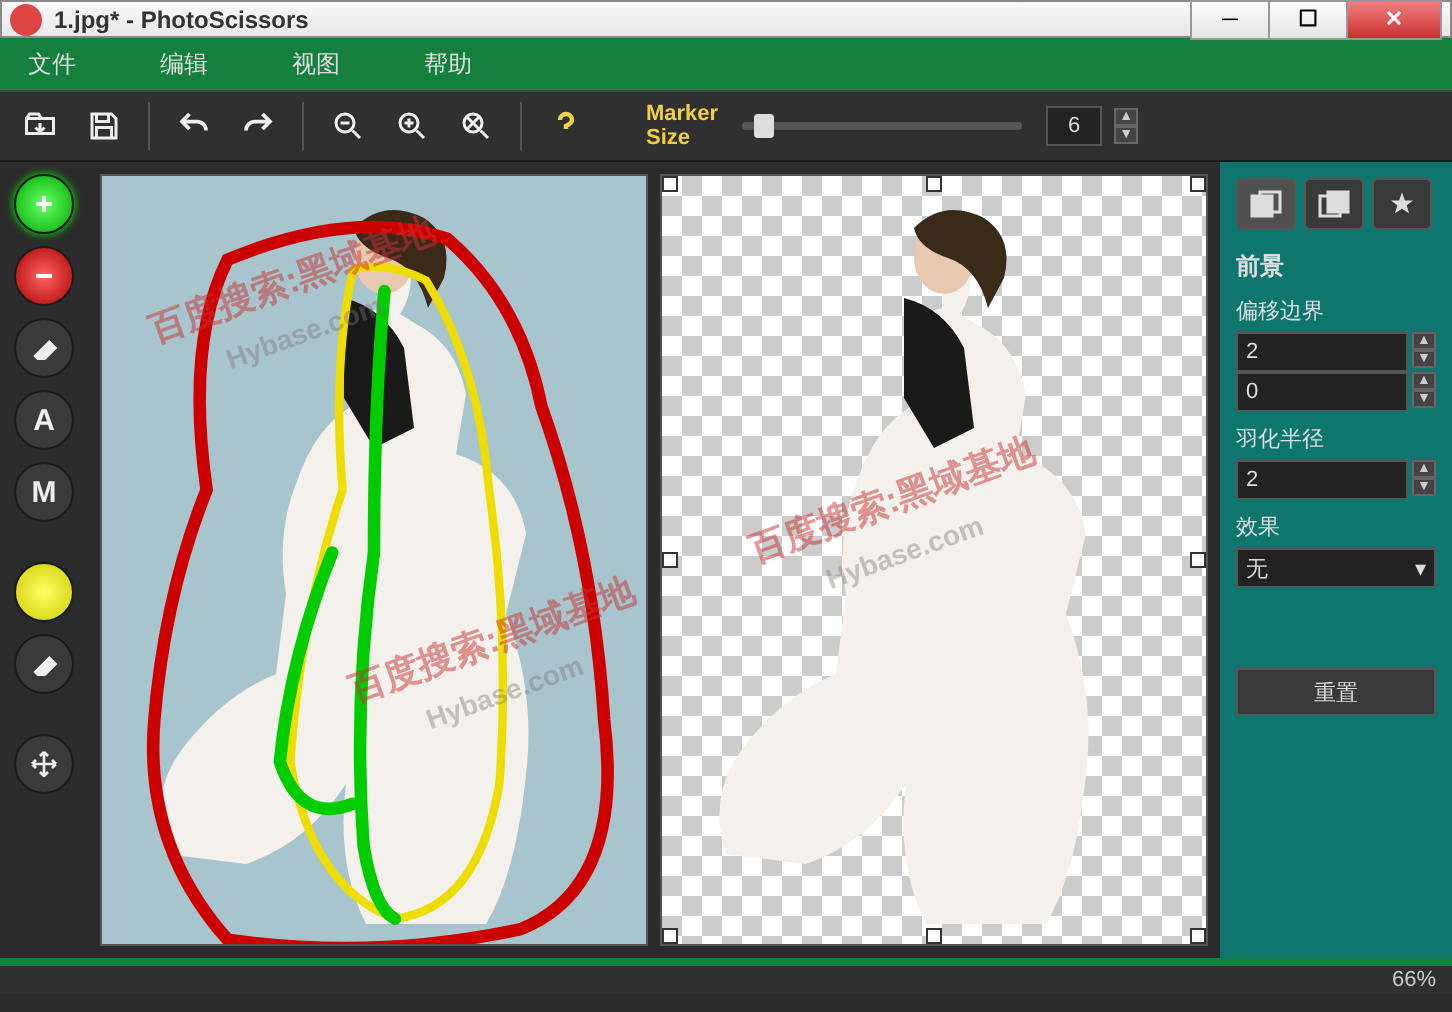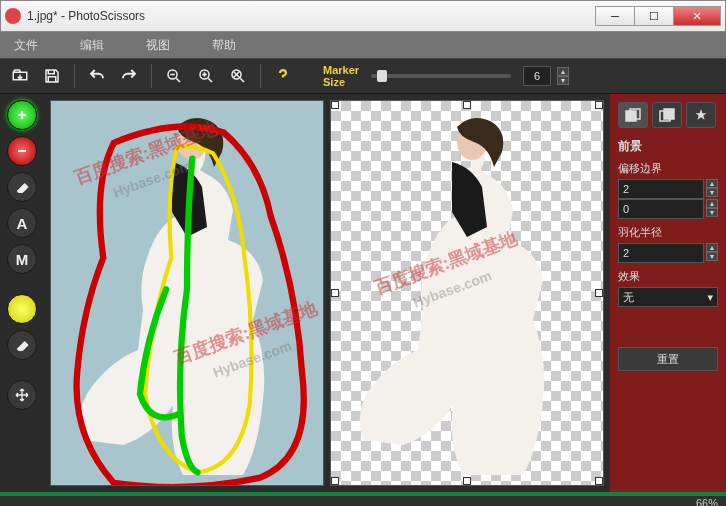--- a/index.html
+++ b/index.html
@@ -1,27 +1,27 @@
 <!DOCTYPE html>
 <html><head>
 <meta charset="utf-8">
 <style>
 * { margin: 0; padding: 0; box-sizing: border-box; font-family: "Microsoft YaHei", Arial, sans-serif; }
 body { width: 726px; height: 506px; background: #2b2b2b; overflow: hidden; position: relative; }
 
 
-.titlebar { height: 32px; background: linear-gradient(#f8f8f8, #e8e8e8); border: 1px solid #888; display: flex; align-items: center; padding: 0 4px; }
+.titlebar { height: 19px; background: linear-gradient(#f8f8f8, #e8e8e8); border: 1px solid #888; display: flex; align-items: center; padding: 0 4px; font-weight: bold; }
 .titlebar .appicon { width: 16px; height: 16px; background: #d44; border-radius: 50%; margin-right: 6px; }
 .titlebar .title { font-size: 12px; color: #333; flex: 1; }
 .winbtns { display: flex; }
 .winbtn { width: 40px; height: 20px; border: 1px solid #999; background: linear-gradient(#fdfdfd,#e4e4e4); display: flex; align-items: center; justify-content: center; font-size: 11px; margin-left: -1px; }
 .winbtn.close { background: linear-gradient(#f08080,#c83030); color: #fff; width: 48px; }
 
 
-.menubar { height: 26px; background: #737373; display: flex; align-items: center; padding: 0 8px; gap: 30px; }
+.menubar { height: 26px; background: #15803d; display: flex; align-items: center; padding: 0 8px; gap: 30px; }
 .menubar span { color: #ddd; font-size: 12px; padding: 4px 6px; }
 
 
 .toolbar { height: 36px; background: #303030; border-top: 1px solid #444; border-bottom: 1px solid #1a1a1a; display: flex; align-items: center; padding: 0 6px; gap: 4px; }
 .tbtn { width: 28px; height: 28px; display: flex; align-items: center; justify-content: center; color: #eee; border-radius: 3px; }
 .tbtn svg { width: 18px; height: 18px; }
 .tsep { width: 1px; height: 24px; background: #555; margin: 0 4px; }
 .tlabel { color: #f0d040; font-size: 11px; font-weight: bold; line-height: 1.1; margin-left: 22px; }
 .slider { flex: 0 0 140px; height: 4px; background: #555; border-radius: 2px; position: relative; margin: 0 8px; }
 .slider::after { content: ""; position: absolute; left: 6px; top: -4px; width: 10px; height: 12px; background: #ddd; border-radius: 2px; }
@@ -43,21 +43,21 @@
 
 
 .canvaswrap { flex: 1; display: flex; gap: 6px; padding: 6px; }
 .canvas { flex: 1; background: #fff; border: 1px solid #555; position: relative; overflow: hidden; }
 .canvas.checker { background: repeating-conic-gradient(#ccc 0 25%, #fff 0 50%) 0 0/20px 20px; }
 .figure { position: absolute; inset: 6px; }
 .handle { position: absolute; width: 8px; height: 8px; background: #fff; border: 1px solid #333; }
 .strokes { position: absolute; inset: 0; }
 
 
-.rpanel { width: 116px; background: #7f1d1d; padding: 8px; }
+.rpanel { width: 116px; background: #0f766e; padding: 8px; }
 .tabrow { display: flex; gap: 4px; margin-bottom: 10px; }
 .tabbtn { width: 30px; height: 26px; background: #3a3a3a; border: 1px solid #555; border-radius: 3px; display: flex; align-items: center; justify-content: center; color: #ddd; }
 .tabbtn.active { background: #505050; }
 .plabel { color: #ddd; font-size: 11px; margin: 6px 0 3px; }
 .plabel.bold { font-weight: bold; font-size: 12px; margin-bottom: 6px; }
 .pinput { display: flex; }
 .pinput .val { flex: 1; height: 20px; background: #222; border: 1px solid #555; color: #ddd; font-size: 11px; padding: 0 4px; display: flex; align-items: center; }
 .pselect { height: 20px; background: #222; border: 1px solid #555; color: #ddd; font-size: 11px; padding: 0 4px; display: flex; align-items: center; justify-content: space-between; }
 .resetbtn { width: 100%; height: 24px; background: #3a3a3a; border: 1px solid #555; color: #ddd; font-size: 11px; display: flex; align-items: center; justify-content: center; margin-top: 40px; }
 

